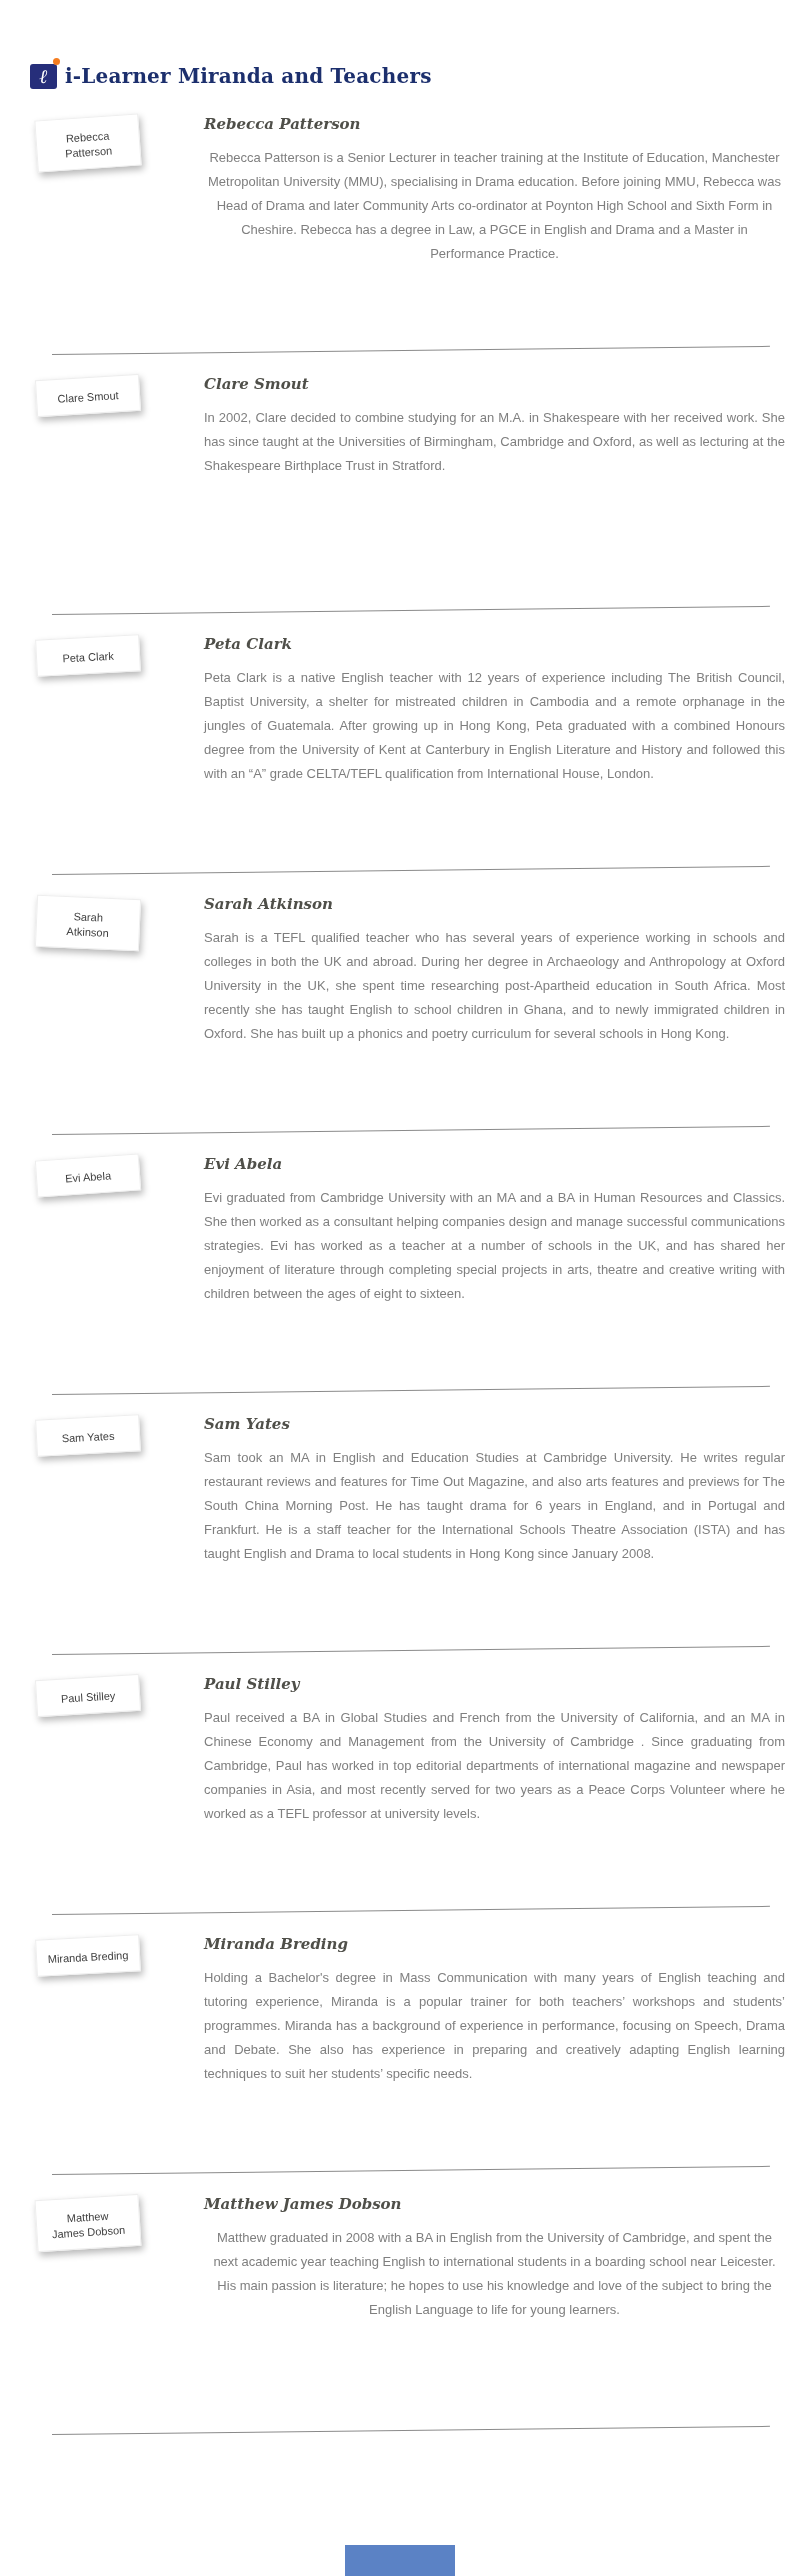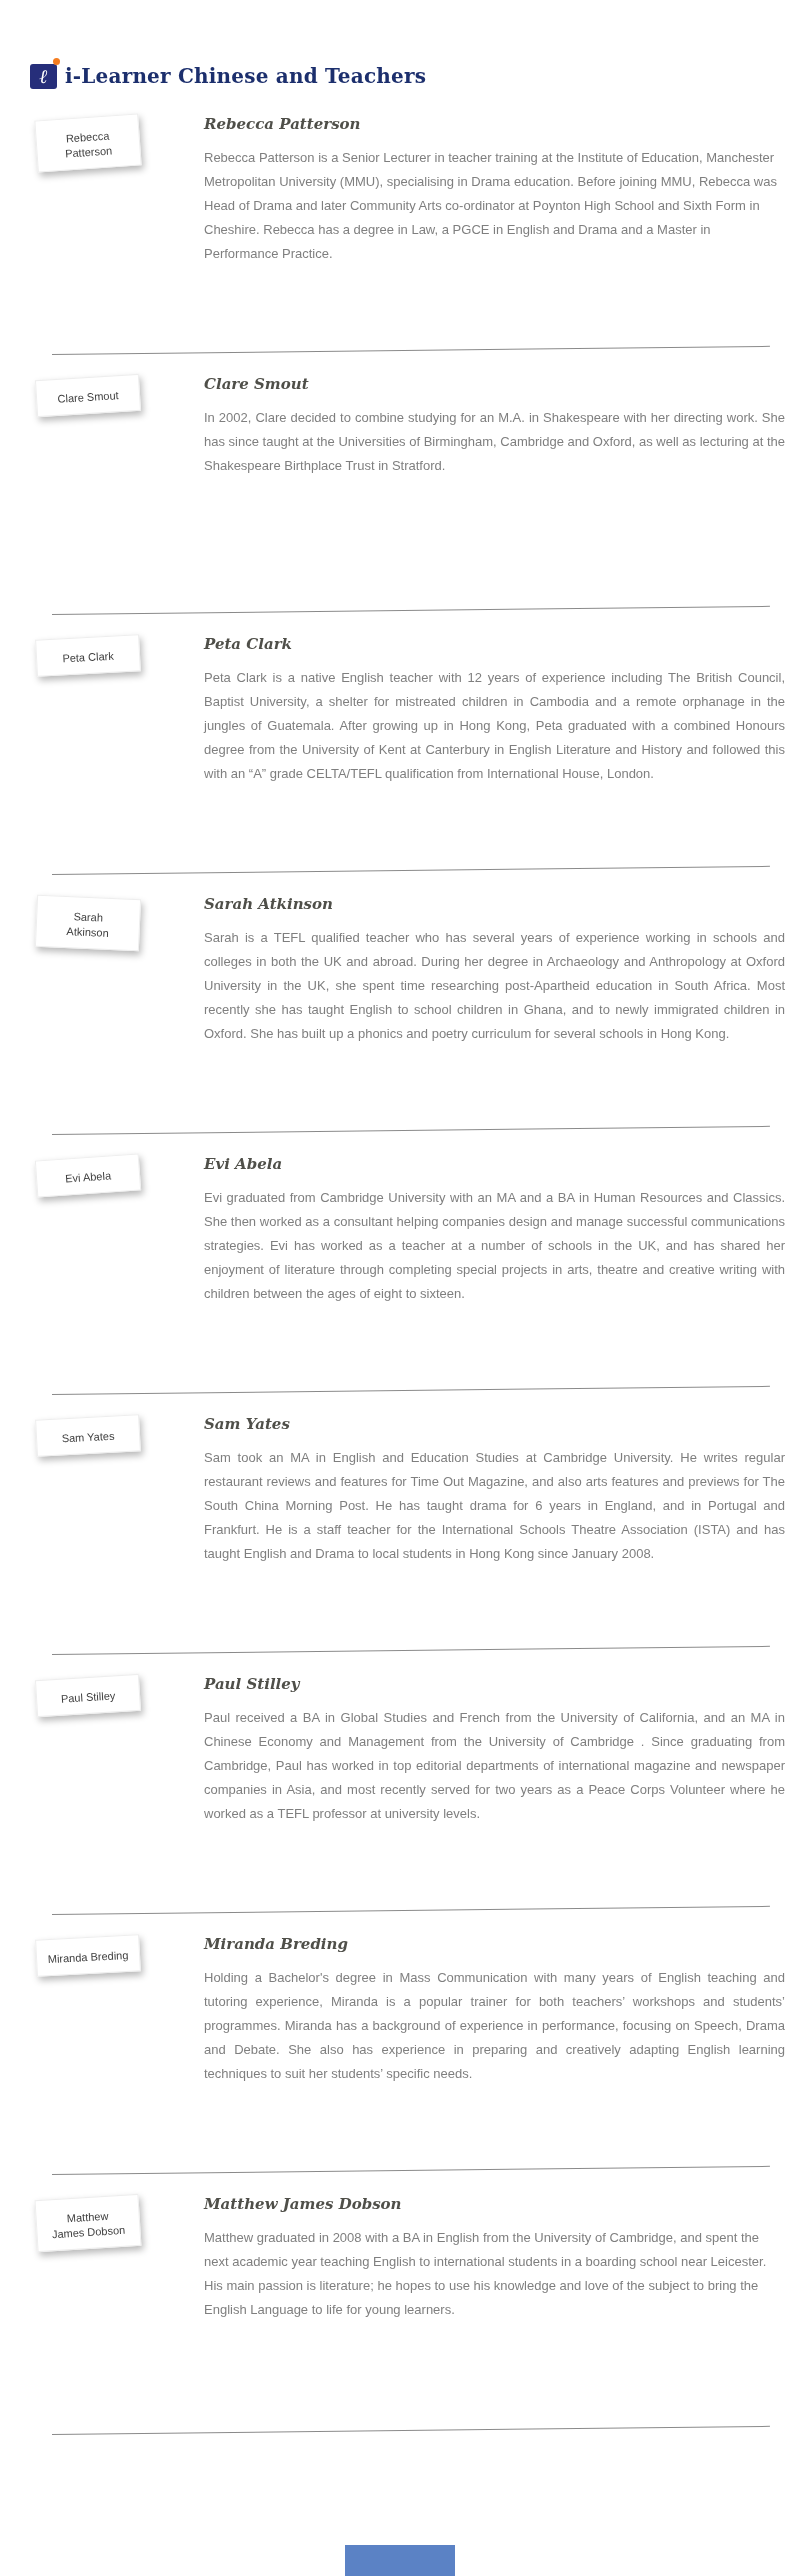--- a/index.html
+++ b/index.html
@@ -45,20 +45,21 @@
   .ph-body { position:absolute; bottom:0; left:6%; width:88%; height:33%; border-radius:45% 45% 0 0; }
   i { display:block; }
   .text-col { flex:1; padding-top:2px; }
   .tname {
     font-family:"DejaVu Serif", serif; font-style:italic; font-weight:bold;
     font-size:15px; color:#4f4f49; margin:0 0 13px 0;
   }
   .bio {
     font-size:13px; line-height:24px; color:#7f7f7f; margin:0;
     font-family:"Liberation Sans", sans-serif;
+    text-align:center;
   }
   .bio + .bio { margin-top:5px; }
   .bio:empty { display:none; }
   .just .bio { text-align:justify; }
   
   .p1 { transform:rotate(-4deg); }
   .p2 { transform:rotate(-3.5deg); }
   .p3 { transform:rotate(-3deg); }
   .p4 { transform:rotate(2.5deg); }
   .p5 { transform:rotate(-4deg); }
@@ -92,21 +93,21 @@
   .t9 .ph-body { background:linear-gradient(135deg,#1c1c1c 40%,#f5f5f5 40% 60%,#1c1c1c 60%); }
 
   
   .footer-block { position:absolute; left:345px; bottom:0; width:110px; height:31px; background:#5b82c5; }
 </style>
 </head>
 <body>
 
 <header class="header">
   <span class="logo">ℓ<span class="logo-dot"></span></span>
-  <h1 class="page-title">i-Learner Chinese and Teachers</h1>
+  <h1 class="page-title">i-Learner Miranda and Teachers</h1>
 </header>
 
 <div class="entries">
 
   <section class="entry">
     <div class="photo-col">
       <figure class="polaroid p1">
         <div class="pimg t1">
           <i class="ph-hair"></i>
           <i class="ph-face"></i>
@@ -128,21 +129,21 @@
         <div class="pimg t2">
           <i class="ph-hair"></i>
           <i class="ph-face"></i>
           <i class="ph-body"></i>
         </div>
         <figcaption class="pcap">Clare Smout</figcaption>
       </figure>
     </div>
     <div class="text-col just">
       <h3 class="tname">Clare Smout</h3>
-      <p class="bio">In 2002, Clare decided to combine studying for an M.A. in Shakespeare with her directing work.  She has since taught at the Universities of Birmingham, Cambridge and Oxford, as well as lecturing at the Shakespeare Birthplace Trust in Stratford.</p>
+      <p class="bio">In 2002, Clare decided to combine studying for an M.A. in Shakespeare with her received work.  She has since taught at the Universities of Birmingham, Cambridge and Oxford, as well as lecturing at the Shakespeare Birthplace Trust in Stratford.</p>
     </div>
   </section>
   <div class="divider"></div>
 
   <section class="entry">
     <div class="photo-col">
       <figure class="polaroid p3">
         <div class="pimg t3">
           <i class="ph-hair"></i>
           <i class="ph-face"></i>

